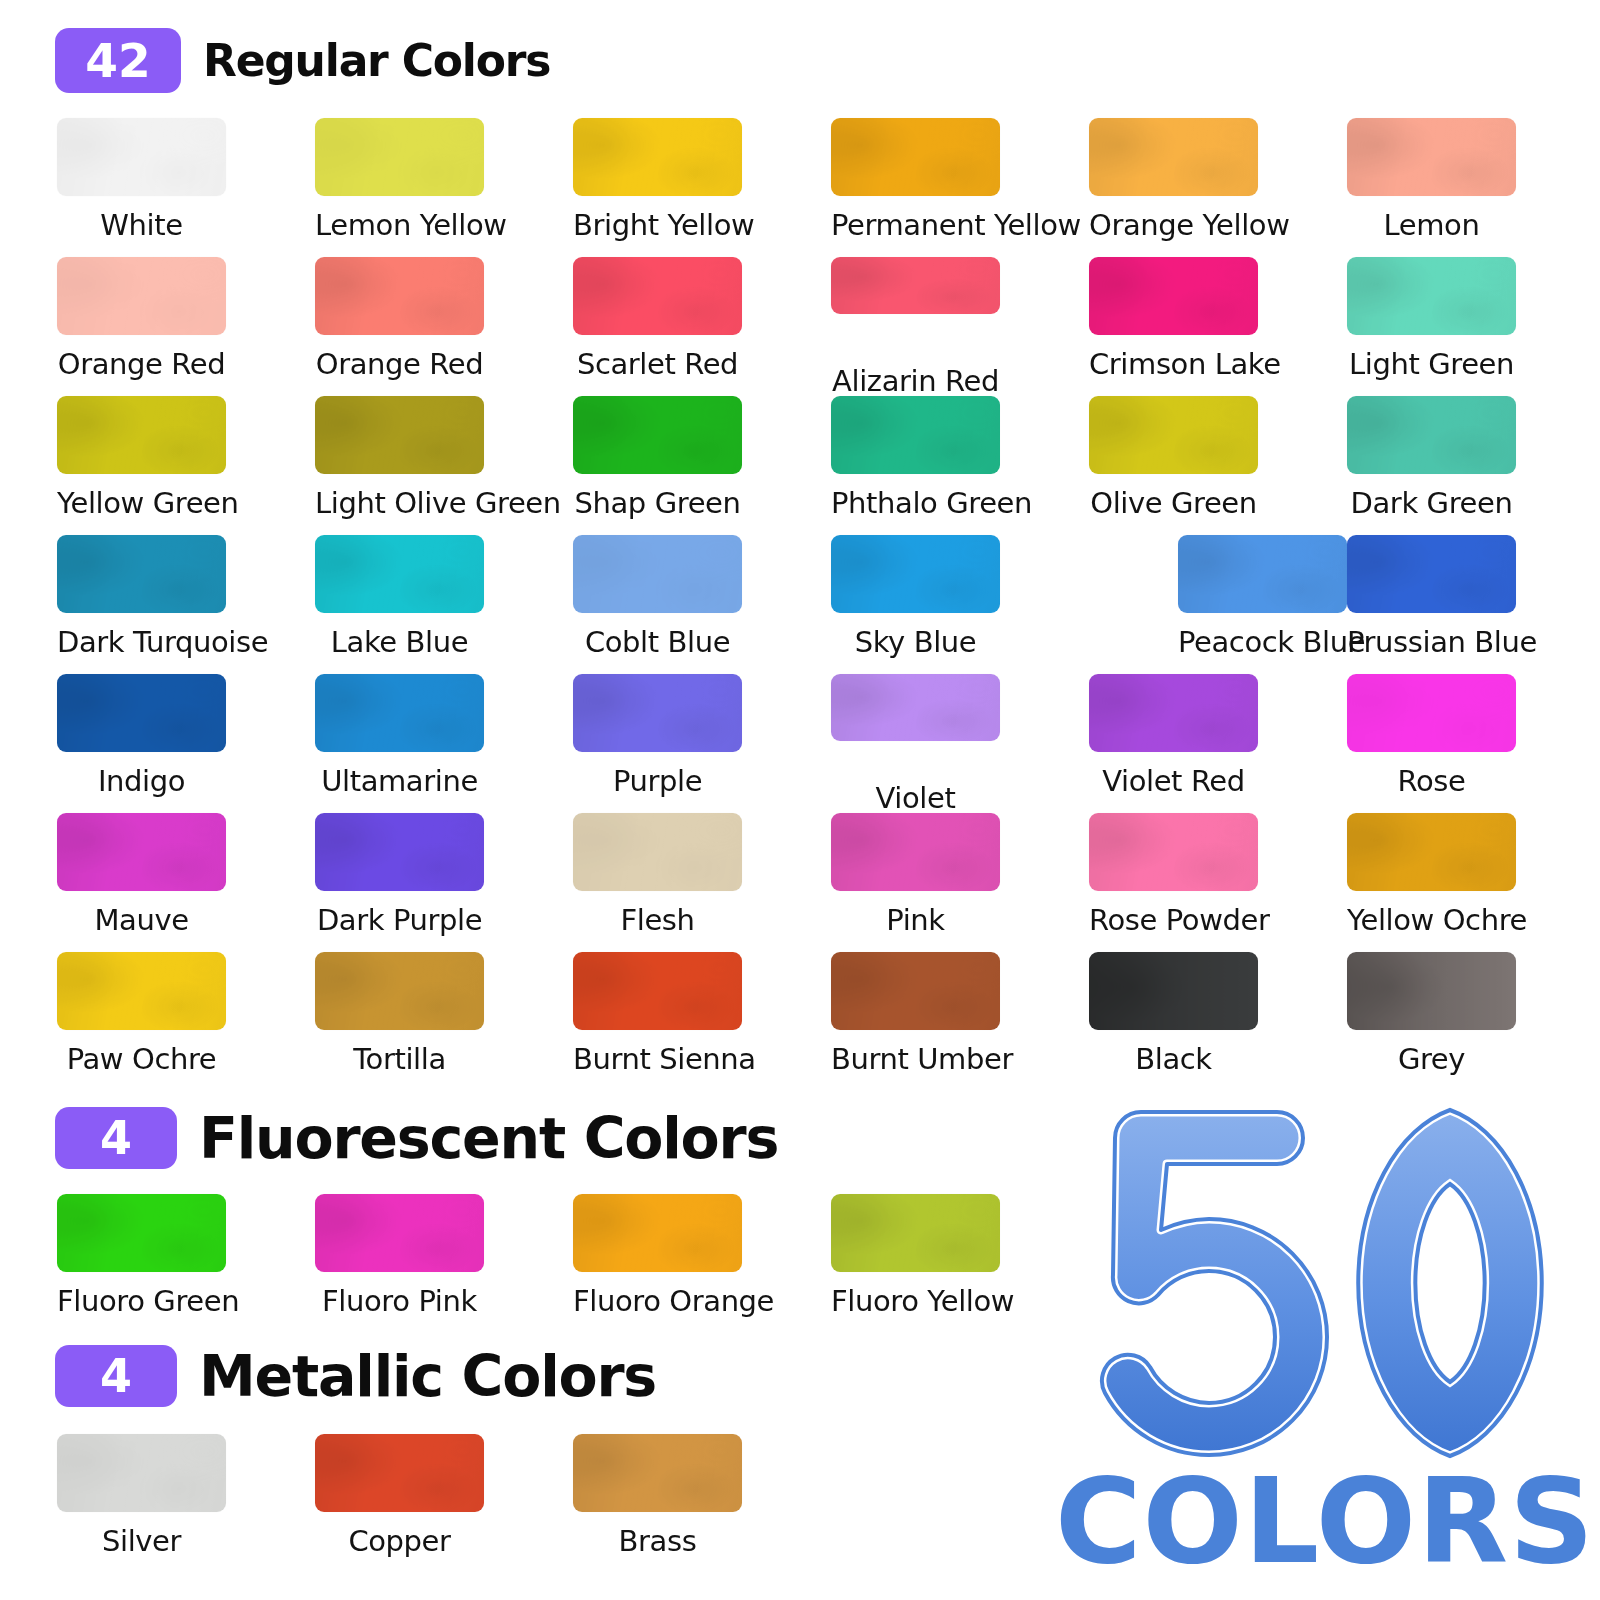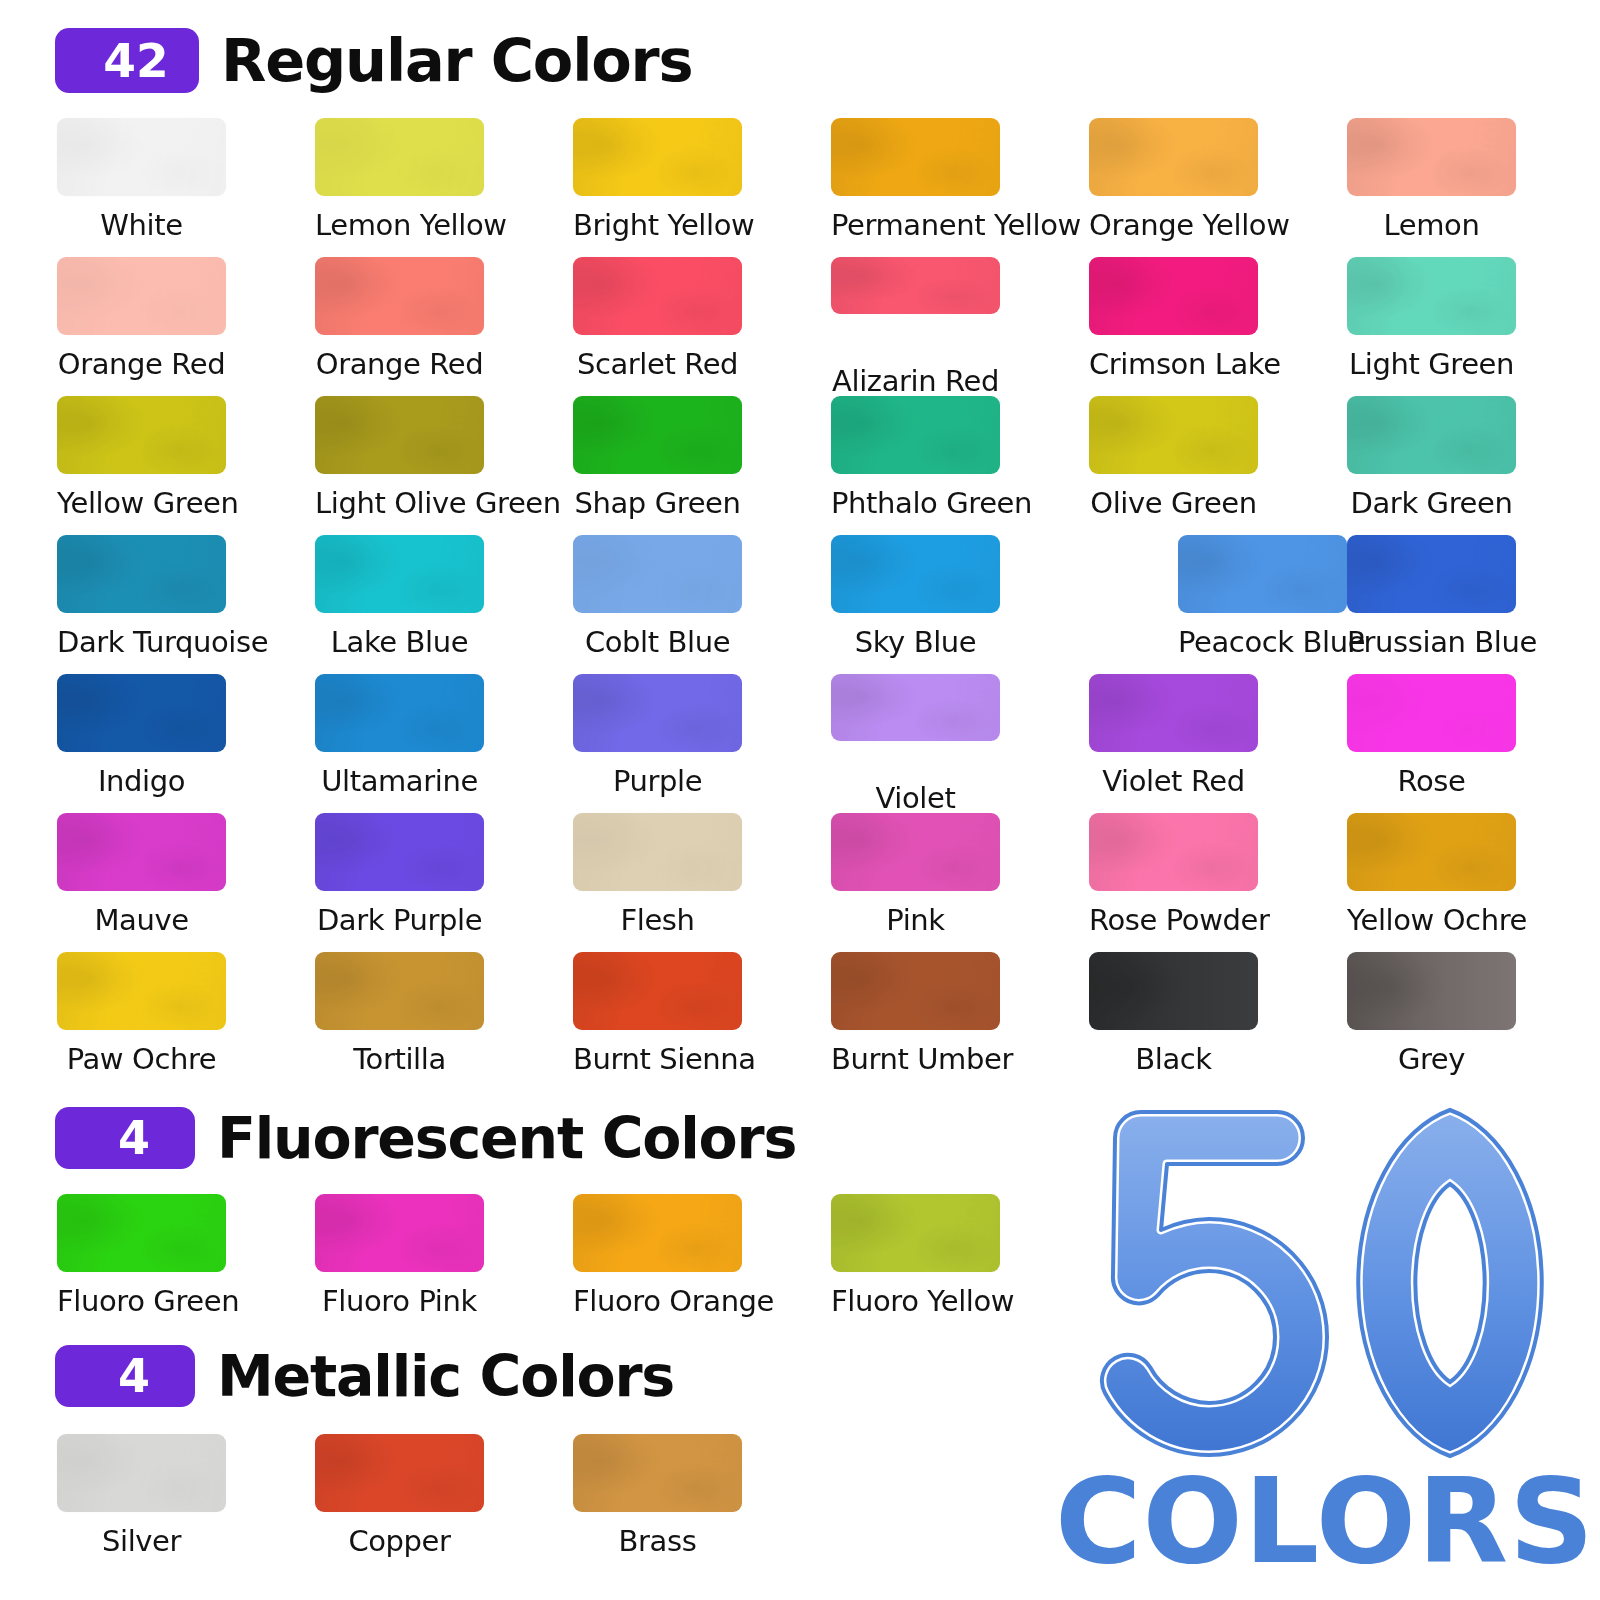--- a/index.html
+++ b/index.html
@@ -25,36 +25,35 @@
 
   
   .section-head {
     display: flex;
     align-items: center;
     gap: 22px;
     position: absolute;
     left: 55px;
   }
   .count-badge {
-    background: #6d28d9;
+    background: #8b5cf6;
     color: #ffffff;
     border-radius: 14px;
     display: flex;
     align-items: center;
     justify-content: center;
     font-weight: 700;
     letter-spacing: 0px;
     font-family: "DejaVu Sans", "Liberation Sans", sans-serif;
-    padding-left: 18px;
   }
   .badge-42 { width: 126px; height: 65px; font-size: 47px; }
   .badge-4  { width: 122px; height: 62px; font-size: 46px; }
 
   .section-title {
-    font-size: 59px;
+    font-size: 44px;
     font-weight: 700;
     color: #0d0d0d;
     letter-spacing: -1.2px;
     line-height: 1;
     white-space: nowrap;
     font-family: "DejaVu Sans", "Liberation Sans", sans-serif;
   }
   .section-title.small { font-size: 57px; }
 
   

